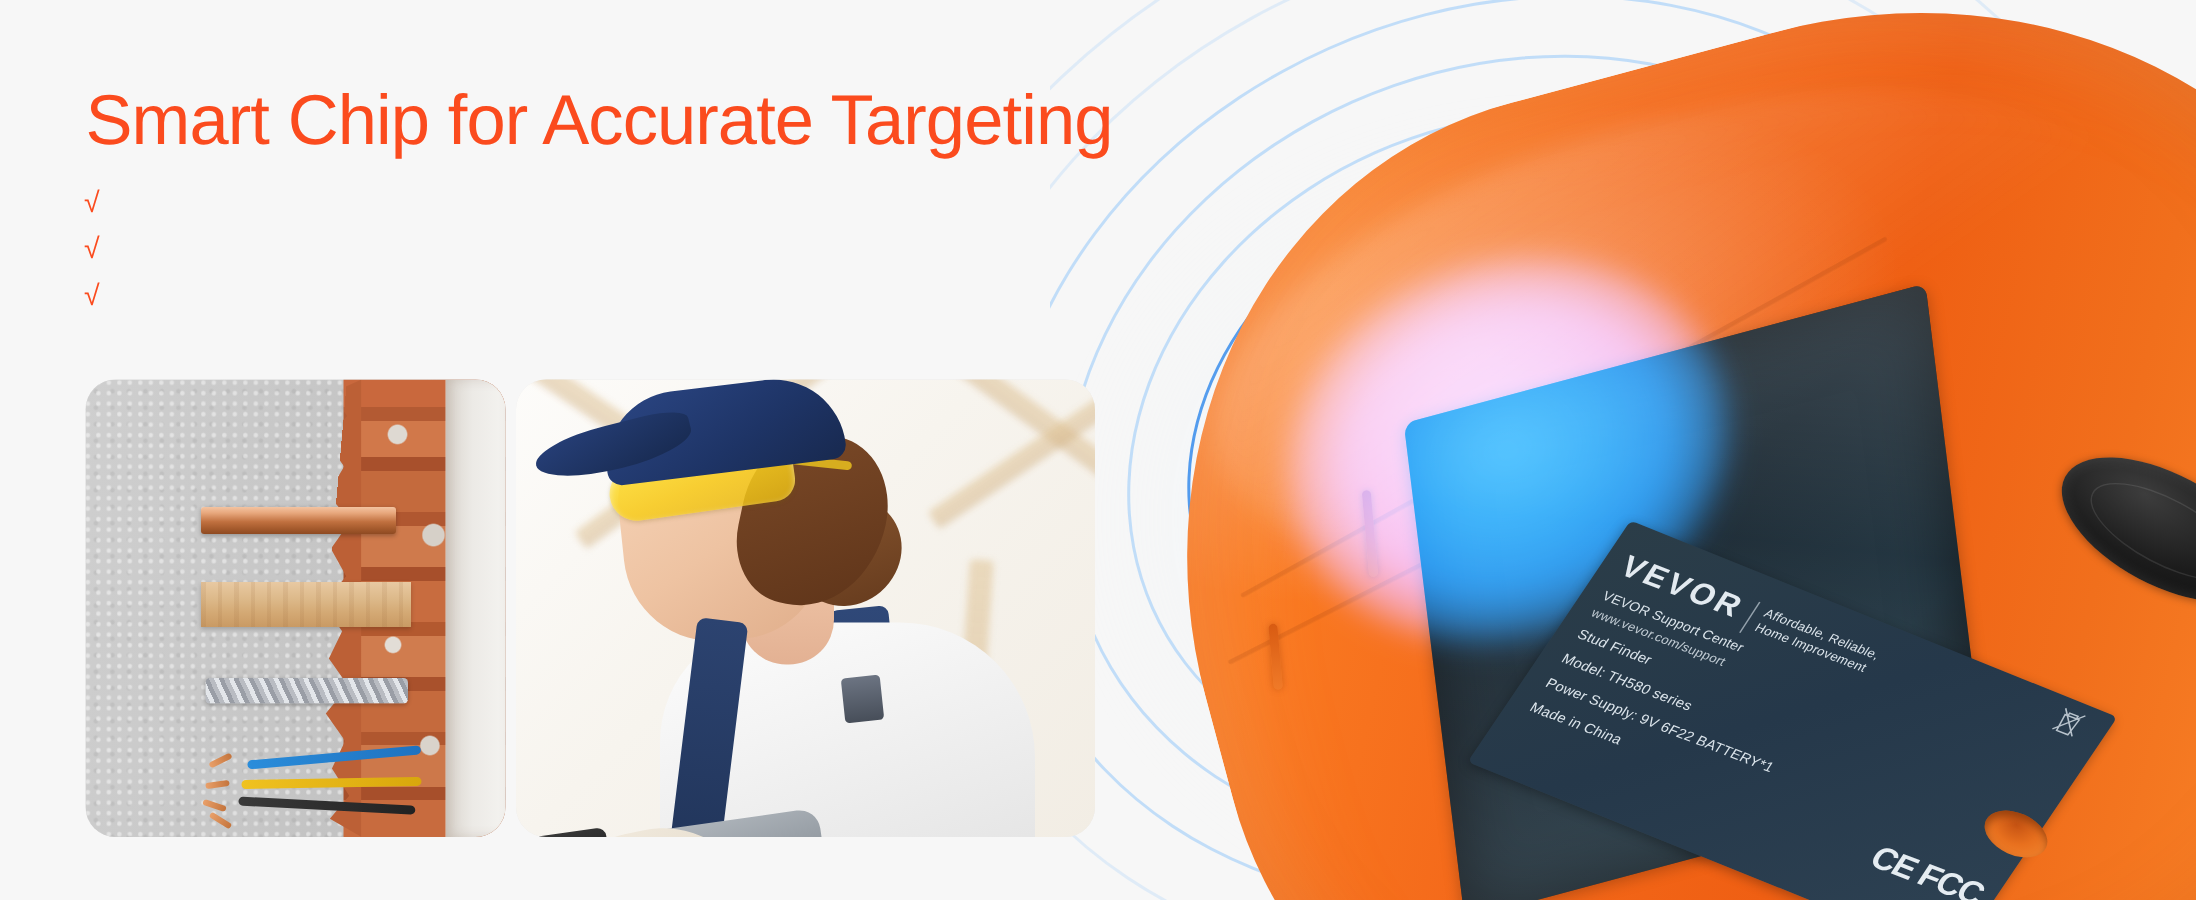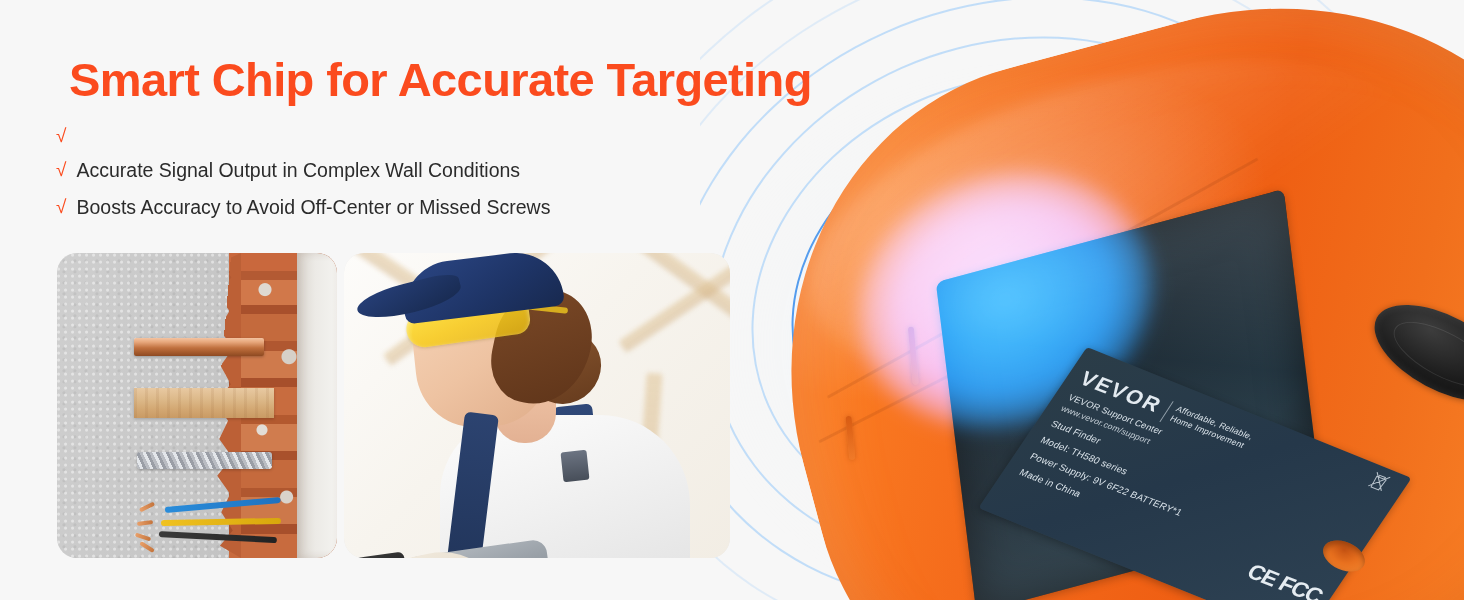--- a/index.html
+++ b/index.html
@@ -210,23 +210,23 @@
     border-radius:50%;
     background:radial-gradient(ellipse at 45% 30%, #c75413 0%, #e8701e 45%, #f58a33 100%);
     transform:rotate(24deg);
     box-shadow:inset 2px 3px 6px rgba(90,30,0,.55);
     z-index:7;
   }
 
   
   .headline{
     position:absolute;
-    left:69px; top:52px;
+    left:57px; top:52px;
     font-size:47px;
-    font-weight:bold;
+    font-weight:normal;
     letter-spacing:-.6px;
     color:#fb4b1e;
     white-space:nowrap;
   }
   .bullets{
     position:absolute;
     left:56px; top:127px;
     width:640px;
   }
   .bullet{
@@ -570,25 +570,23 @@
   <div class="screw-hole"></div>
 
   <h1 class="headline">Smart Chip for Accurate Targeting</h1>
 
   <div class="bullets">
     <div class="bullet">
       <span class="check">√</span>
     </div>
     <div class="bullet">
       <span class="check">√</span>
-      <span>Accurate Signal Output in Complex Wall Conditions</span>
     </div>
     <div class="bullet">
       <span class="check">√</span>
-      <span>Boosts Accuracy to Avoid Off-Center or Missed Screws</span>
     </div>
   </div>
 
   <div class="photos">
 
     <div class="photo photo-wall">
       <div class="wall-concrete"></div>
       <div class="wall-brick"></div>
       <div class="mortar-flecks"></div>
       <div class="wall-plaster"></div>

